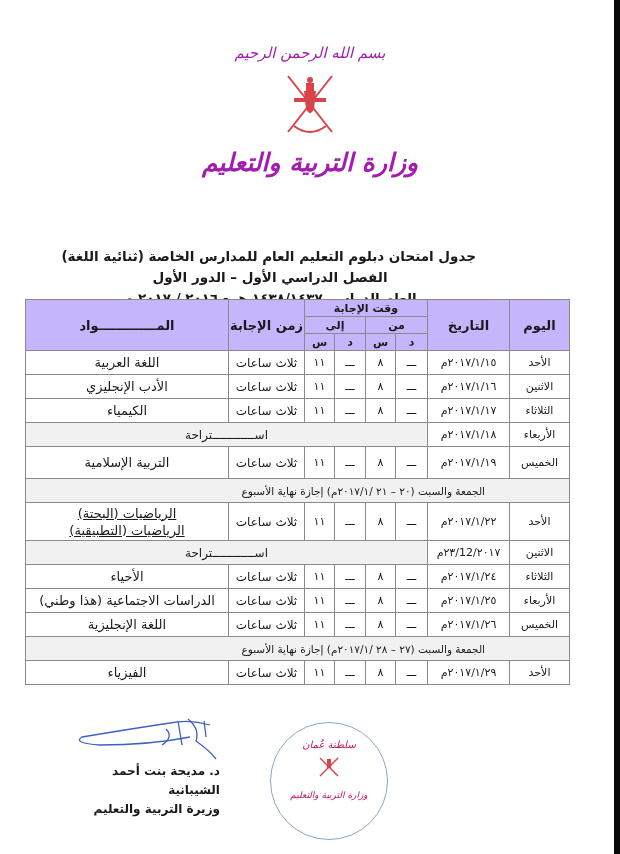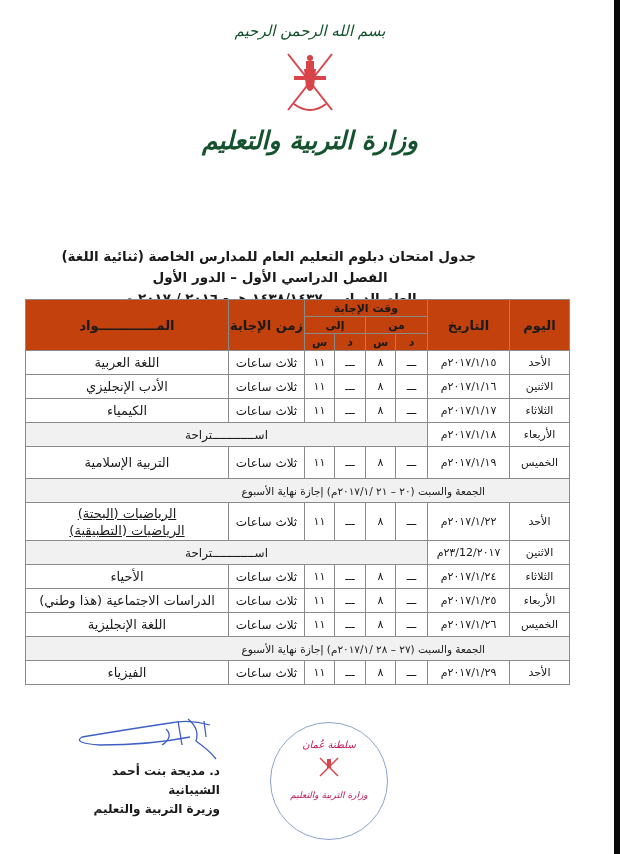--- a/index.html
+++ b/index.html
@@ -3,34 +3,34 @@
 <meta charset="utf-8">
 <style>
   html, body { margin: 0; padding: 0; }
   body {
     width: 620px; height: 854px; position: relative; overflow: hidden;
     background: #ffffff; font-family: "DejaVu Sans", sans-serif; color: #1a1a1a;
   }
   .edge-bar { position: absolute; right: 0; top: 0; width: 6px; height: 854px; background: #0a0a0a; }
 
   
-  .letterhead { position: absolute; left: 200px; top: 20px; width: 220px; text-align: center; color: #14532d; }
+  .letterhead { position: absolute; left: 200px; top: 42px; width: 220px; text-align: center; color: #a21caf; }
   .basmala { font-family: "DejaVu Serif", serif; font-size: 15px; font-style: italic; margin-top: 2px; }
   .emblem { width: 60px; height: 70px; margin: 6px auto 0; }
   .ministry-red { font-family: "DejaVu Serif", serif; font-size: 25px; font-weight: bold; font-style: italic; margin-top: 6px; letter-spacing: 1px; }
 
   
   .titles { position: absolute; right: 140px; top: 218px; width: 420px; direction: rtl; text-align: center; font-weight: bold; font-size: 13.5px; line-height: 21px; }
   .titles div { white-space: nowrap; }
   .t1 { text-align: right; padding-right: 4px; margin-top: 28px; }
 
   
   .sched { position: absolute; left: 25px; top: 299px; width: 545px; border-collapse: collapse; direction: rtl; table-layout: fixed; font-size: 11px; }
   .sched td, .sched th { border: 1px solid #8a8a8a; text-align: center; vertical-align: middle; padding: 0; }
-  .sched th { background: #c2410c; font-weight: bold; font-size: 13px; }
+  .sched th { background: #c4b5fd; font-weight: bold; font-size: 13px; }
   .sched th.small { font-size: 11px; height: 16px; }
   .sched td { height: 23px; }
   .sched tr.gray td { background: #f1f1f1; }
   .sched td.subj { font-size: 13px; }
   .sched td.note { text-align: right; padding-right: 84px; font-size: 10.5px; height: 23px; }
   .sched td.rest { font-size: 12px; letter-spacing: 0; }
   .tall td { height: 37px; }
   .mid td { height: 31px; }
   .subj-line { display: block; line-height: 17px; }
   .subj-line.u { text-decoration: underline; }

